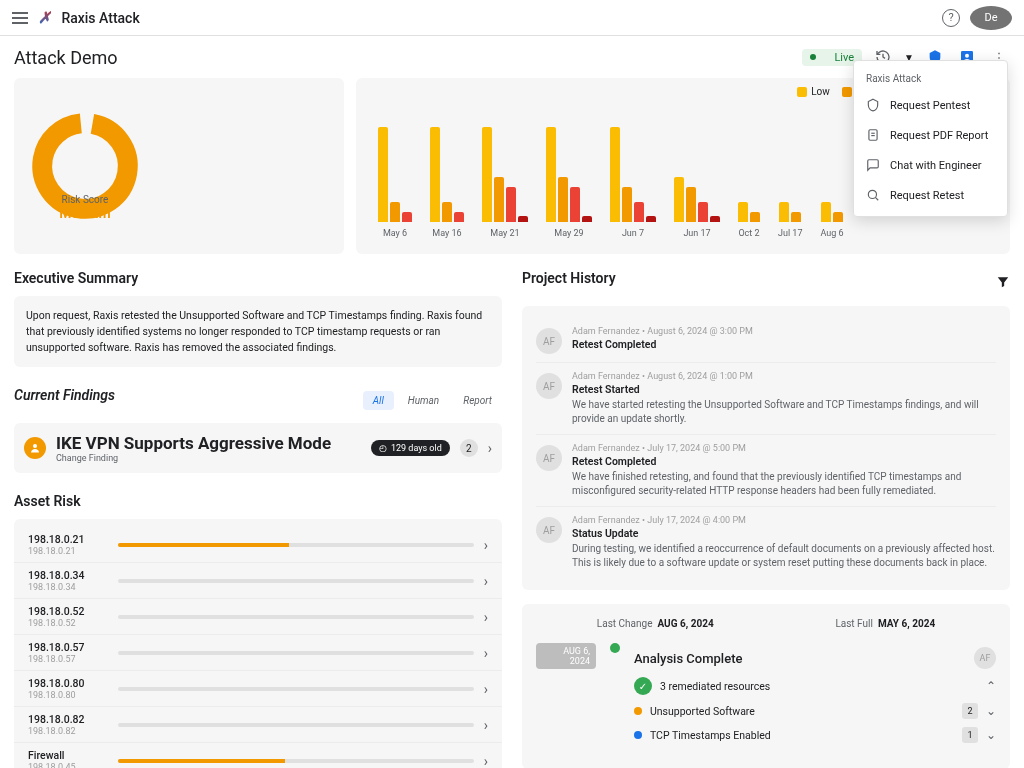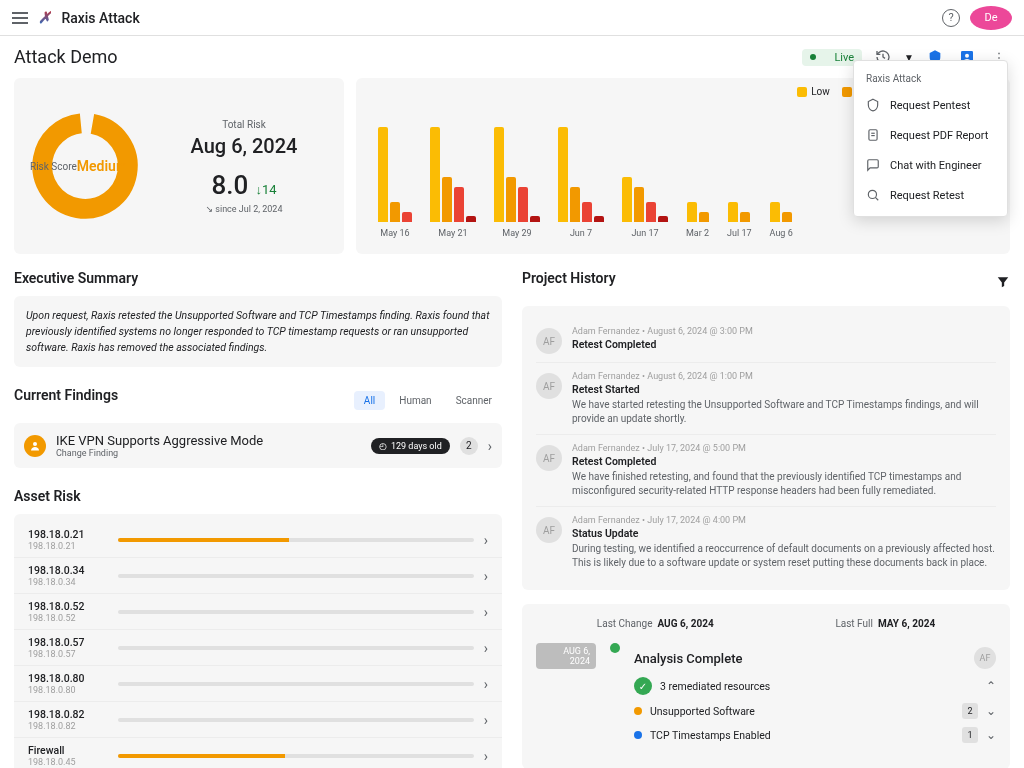--- a/index.html
+++ b/index.html
@@ -5,43 +5,43 @@
 * { margin: 0; padding: 0; box-sizing: border-box; font-family: -apple-system, BlinkMacSystemFont, "Segoe UI", Roboto, Helvetica, Arial, sans-serif; }
 body { background: #fff; font-size: 13px; color: #202124; width: 1024px; height: 768px; overflow: hidden; position: relative; }
 
 .topbar { display: flex; align-items: center; height: 36px; border-bottom: 1px solid #e0e0e0; padding: 0 12px; gap: 10px; }
 .hamburger { display: flex; flex-direction: column; gap: 3px; cursor: pointer; }
 .hamburger span { width: 16px; height: 2px; background: #5f6368; }
 .logo-x { font-weight: bold; font-size: 16px; background: linear-gradient(#d32f2f, #1976d2); -webkit-background-clip: text; color: transparent; font-style: italic; }
 .app-name { font-size: 14px; font-weight: 500; }
 .topbar-right { margin-left: auto; display: flex; align-items: center; gap: 10px; }
 .help-icon { width: 18px; height: 18px; border: 1.5px solid #5f6368; border-radius: 50%; display: flex; align-items: center; justify-content: center; font-size: 11px; color: #5f6368; cursor: pointer; }
-.avatar-circle { width: 42px; height: 24px; border-radius: 50%; background: #ec4899; color: #fff; font-size: 11px; display: flex; align-items: center; justify-content: center; cursor: pointer; }
+.avatar-circle { width: 42px; height: 24px; border-radius: 50%; background: #737373; color: #fff; font-size: 11px; display: flex; align-items: center; justify-content: center; cursor: pointer; }
 
 .page { padding: 10px 14px; height: calc(768px - 36px); overflow-y: auto; }
-.page-header { display: flex; margin-bottom: 10px; }
+.page-header { display: flex; align-items: center; margin-bottom: 10px; }
 .page-title { font-size: 18px; font-weight: 400; }
 .header-actions { margin-left: auto; display: flex; align-items: center; gap: 10px; }
 .live-pill { background: #e6f4ea; color: #188038; border-radius: 4px; padding: 2px 8px; font-size: 11px; display: flex; align-items: center; gap: 18px; cursor: pointer; }
 .live-dot { width: 6px; height: 6px; border-radius: 50%; background: #188038; }
 .icon-btn { width: 22px; height: 22px; display: flex; align-items: center; justify-content: center; cursor: pointer; color: #5f6368; }
 .icon-btn.blue { color: #1a73e8; }
 .chevdown { font-size: 10px; }
 
 .action-menu { position: absolute; top: 60px; right: 16px; width: 155px; background: #fff; border: 1px solid #e0e0e0; border-radius: 4px; box-shadow: 0 4px 16px rgba(0,0,0,0.15); z-index: 100; padding: 6px 0; }
 .action-menu-title { padding: 6px 12px; font-size: 10px; color: #5f6368; }
 .action-menu-item { padding: 8px 12px; display: flex; align-items: center; gap: 10px; font-size: 11px; cursor: pointer; }
 .mi-icon { width: 14px; height: 14px; display: flex; align-items: center; justify-content: center; color: #5f6368; }
 
 .top-cards { display: flex; gap: 12px; margin-bottom: 16px; }
 .card { background: #f6f6f6; border-radius: 6px; padding: 16px; }
 .risk-card { width: 330px; display: flex; align-items: center; gap: 20px; }
 .donut { width: 110px; height: 110px; position: relative; }
 .donut svg { width: 100%; height: 100%; transform: rotate(-80deg); }
-.donut-center { position: absolute; inset: 0; display: flex; flex-direction: row; align-items: center; justify-content: flex-start; }
+.donut-center { position: absolute; inset: 0; display: flex; flex-direction: column; align-items: center; justify-content: flex-end; }
 .donut-label { font-size: 10px; color: #5f6368; }
 .donut-value { font-size: 14px; font-weight: 600; color: #f29900; }
 .risk-meta { flex: 1; text-align: center; }
 .total-risk-label { font-size: 10px; color: #5f6368; margin-bottom: 4px; }
 .risk-date { font-size: 20px; font-weight: 500; margin-bottom: 12px; }
 .risk-score { font-size: 26px; font-weight: 500; }
 .risk-delta { font-size: 13px; color: #188038; margin-left: 4px; }
 .risk-since { font-size: 9px; color: #5f6368; margin-top: 4px; }
 
 .chart-card { flex: 1; position: relative; }
@@ -51,29 +51,29 @@
 .chart-wrap { display: flex; align-items: flex-end; height: 120px; gap: 18px; margin-top: 24px; padding: 0 6px; }
 .bar-group { display: flex; flex-direction: column; align-items: center; gap: 6px; }
 .bars { display: flex; align-items: flex-end; gap: 2px; height: 100px; }
 .bar { width: 10px; border-radius: 2px 2px 0 0; }
 .x-label { font-size: 9px; color: #5f6368; white-space: nowrap; }
 
 .two-col { display: flex; gap: 20px; }
 .col { flex: 1; min-width: 0; }
 
 .section-title { font-size: 14px; font-weight: 600; margin-bottom: 10px; }
-.exec-card { background: #f6f6f6; border-radius: 6px; padding: 12px; font-size: 10.5px; line-height: 1.5; margin-bottom: 20px; font-style: italic; }
-
-.findings-head { display: flex; align-items: center; margin-bottom: 10px; }
+.exec-card { background: #f6f6f6; border-radius: 6px; padding: 12px; font-size: 10.5px; line-height: 1.5; margin-bottom: 20px; }
+
+.findings-head { display: flex; align-items: center; margin-bottom: 10px; font-style: italic; }
 .filter-tabs { margin-left: auto; display: flex; gap: 4px; font-size: 10px; }
 .filter-tab { padding: 4px 10px; border-radius: 4px; cursor: pointer; color: #5f6368; }
 .filter-tab.active { background: #e8f0fe; color: #1a73e8; }
 .finding-row { background: #f6f6f6; border-radius: 6px; padding: 10px; display: flex; align-items: center; gap: 10px; margin-bottom: 20px; cursor: pointer; }
 .finding-icon { width: 22px; height: 22px; border-radius: 50%; background: #f29900; color: #fff; display: flex; align-items: center; justify-content: center; font-size: 11px; }
-.finding-title { font-size: 13px; font-weight: 400; }
+.finding-title { font-size: 17px; font-weight: 700; }
 .finding-sub { font-size: 9px; color: #5f6368; }
 .days-pill { background: #202124; color: #fff; font-size: 9px; border-radius: 10px; padding: 3px 8px; margin-left: auto; display: flex; align-items: center; gap: 4px; }
 .count-ball { width: 18px; height: 18px; border-radius: 50%; background: #e0e0e0; font-size: 10px; display: flex; align-items: center; justify-content: center; }
 .chev { color: #5f6368; font-size: 14px; }
 
 .asset-card { background: #f6f6f6; border-radius: 6px; padding: 8px 0; }
 .asset-row { padding: 6px 14px; display: flex; align-items: center; gap: 10px; cursor: pointer; }
 .asset-row + .asset-row { border-top: 1px solid #ececec; }
 .asset-info { width: 80px; }
 .asset-name { font-size: 10.5px; font-weight: 500; }
@@ -161,45 +161,44 @@
     <div class="card risk-card">
       <div class="donut">
         <svg viewBox="0 0 36 36">
           <circle cx="18" cy="18" r="14" fill="none" stroke="#f29900" stroke-width="6.5" stroke-dasharray="84 88" stroke-linecap="butt"></circle>
         </svg>
         <div class="donut-center">
           <div class="donut-label">Risk Score</div>
           <div class="donut-value">Medium</div>
         </div>
       </div>
-      <div class="risk-meta">
-        <div class="total-risk-label">Total Risk</div>
-        <div class="risk-date">Aug 6, 2024</div>
-        <div>
-          <span class="risk-score">8.0</span>
-          <span class="risk-delta">↓14</span>
-        </div>
-        <div class="risk-since">↘ <span>since Jul 2, 2024</span></div>
-      </div>
     </div>
 
     <div class="card chart-card">
       <div class="legend" id="legend">
           <span class="legend-item"><span class="legend-sw" style="background:#fbbc04"></span>Low</span>
           <span class="legend-item"><span class="legend-sw" style="background:#f29900"></span>Medium</span>
           <span class="legend-item"><span class="legend-sw" style="background:#ea4335"></span>High</span>
           <span class="legend-item"><span class="legend-sw" style="background:#b31412"></span>Critical</span>
         </div>
       <div class="chart-wrap" id="chart">
           <div class="bar-group">
             <div class="bars">
               <div class="bar" style="height: 95px; background: rgb(251, 188, 4);"></div>
               <div class="bar" style="height: 20px; background: rgb(242, 153, 0);"></div>
               <div class="bar" style="height: 10px; background: rgb(234, 67, 53);"></div>
             </div>
+            <div class="x-label">May 6</div>
+          </div>
+          <div class="bar-group">
+            <div class="bars">
+              <div class="bar" style="height: 95px; background: rgb(251, 188, 4);"></div>
+              <div class="bar" style="height: 20px; background: rgb(242, 153, 0);"></div>
+              <div class="bar" style="height: 10px; background: rgb(234, 67, 53);"></div>
+            </div>
             <div class="x-label">May 16</div>
           </div>
           <div class="bar-group">
             <div class="bars">
               <div class="bar" style="height: 95px; background: rgb(251, 188, 4);"></div>
               <div class="bar" style="height: 45px; background: rgb(242, 153, 0);"></div>
               <div class="bar" style="height: 35px; background: rgb(234, 67, 53);"></div>
               <div class="bar" style="height: 6px; background: rgb(179, 20, 18);"></div>
             </div>
             <div class="x-label">May 21</div>
@@ -229,21 +228,21 @@
               <div class="bar" style="height: 20px; background: rgb(234, 67, 53);"></div>
               <div class="bar" style="height: 6px; background: rgb(179, 20, 18);"></div>
             </div>
             <div class="x-label">Jun 17</div>
           </div>
           <div class="bar-group">
             <div class="bars">
               <div class="bar" style="height: 20px; background: rgb(251, 188, 4);"></div>
               <div class="bar" style="height: 10px; background: rgb(242, 153, 0);"></div>
             </div>
-            <div class="x-label">Mar 2</div>
+            <div class="x-label">Oct 2</div>
           </div>
           <div class="bar-group">
             <div class="bars">
               <div class="bar" style="height: 20px; background: rgb(251, 188, 4);"></div>
               <div class="bar" style="height: 10px; background: rgb(242, 153, 0);"></div>
             </div>
             <div class="x-label">Jul 17</div>
           </div>
           <div class="bar-group">
             <div class="bars">
@@ -259,21 +258,21 @@
   <div class="two-col">
     <div class="col">
       <div class="section-title">Executive Summary</div>
       <div class="exec-card">Upon request, Raxis retested the Unsupported Software and TCP Timestamps finding. Raxis found that previously identified systems no longer responded to TCP timestamp requests or ran unsupported software. Raxis has removed the associated findings.</div>
 
       <div class="findings-head">
         <div class="section-title">Current Findings</div>
         <div class="filter-tabs" id="filter-tabs">
             <div class="filter-tab active">All</div>
             <div class="filter-tab">Human</div>
-            <div class="filter-tab">Scanner</div>
+            <div class="filter-tab">Report</div>
           </div>
       </div>
       <div class="finding-row">
         <div class="finding-icon">
           <svg width="12" height="12" viewBox="0 0 24 24" fill="currentColor">
               <circle cx="12" cy="8" r="4"></circle>
               <path d="M4 21c0-4 4-7 8-7s8 3 8 7"></path>
             </svg>
         </div>
         <div>

